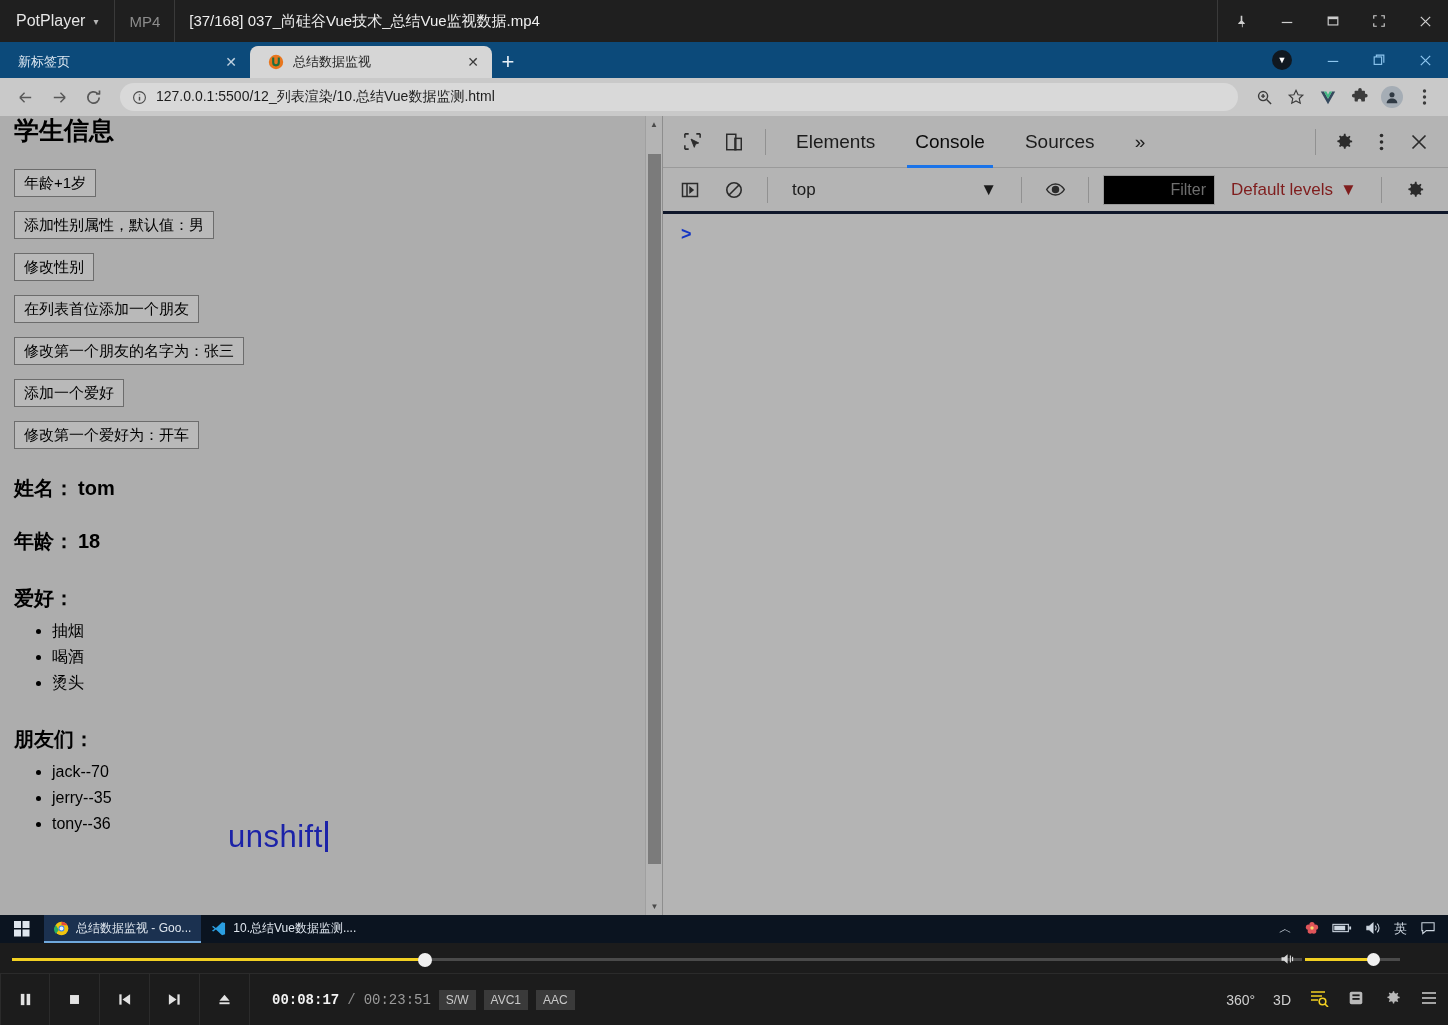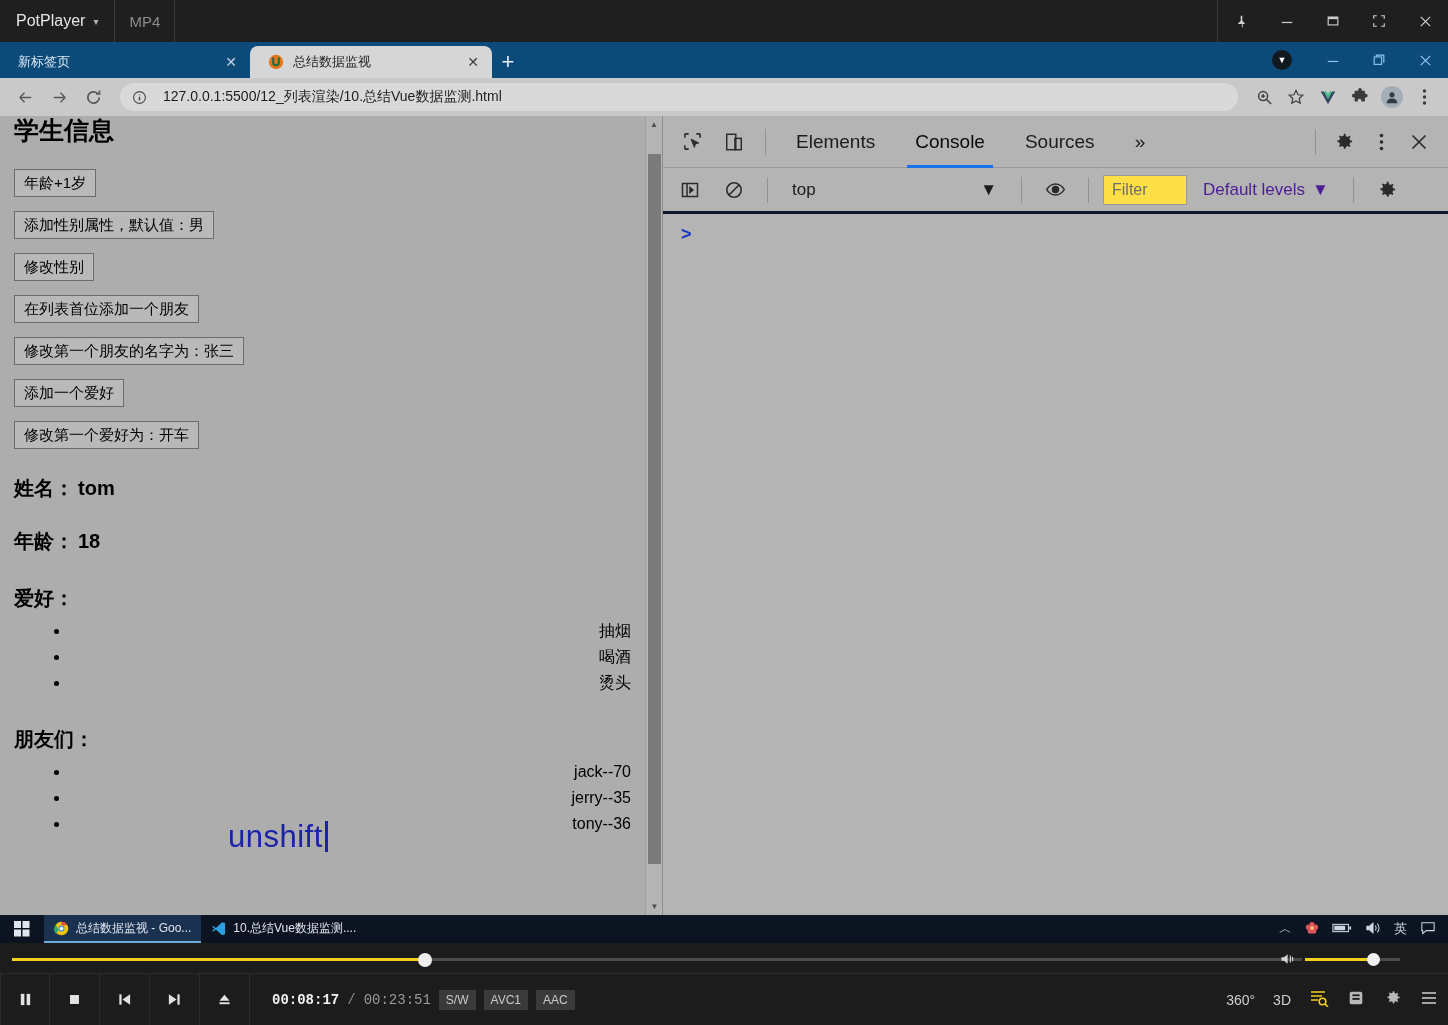--- a/index.html
+++ b/index.html
@@ -51,21 +51,21 @@
     justify-content: center; color: #8ec6ef; }
   .upd-dot { width: 20px; height: 20px; border-radius: 50%; background: #101820;
     display: flex; align-items: center; justify-content: center; color: #fff;
     font-size: 9px; margin-right: 18px; }
 
   .urlbar { height: 38px; background: #c9c9c9; display: flex; align-items: center;
     padding: 0 10px; gap: 4px; }
   .nav-ic { width: 30px; height: 30px; display: flex; align-items: center;
     justify-content: center; color: #585858; }
   .omnibox { flex: 1; height: 28px; background: #d9d9d9; border-radius: 14px;
-    display: flex; align-items: center; padding: 0 12px; margin: 0 8px; gap: 16px;
+    display: flex; align-items: center; padding: 0 12px; margin: 0 8px; gap: 9px;
     color: #1d1d1d; font-size: 14px; }
   .omnibox .urltext { white-space: nowrap; overflow: hidden; text-overflow: ellipsis; }
   .tb-ic { width: 28px; height: 28px; display: flex; align-items: center;
     justify-content: center; color: #3b3b3b; }
   .avatar-ic { width: 22px; height: 22px; border-radius: 50%; background: #a5adb5;
     display: flex; align-items: center; justify-content: center; }
 
   
   .viewport { position: relative; height: 799px; display: flex; background: #b0b0b0; }
   .pagepane { position: relative; width: 662px; height: 799px; background: #adadad;
@@ -73,21 +73,21 @@
   .pagebody { position: absolute; left: 0; top: -16px; width: 645px; padding: 14px;
     color: #000; }
   .pagebody h1 { font-size: 25px; font-weight: bold; margin: 0 0 22px 0; }
   .btnrow { margin: 0 0 14px 0; }
   .vbtn { font-family: "Liberation Sans", sans-serif; font-size: 15px;
     background: #b9b9b9; border: 1px solid #6c6c6c; padding: 4px 9px; color: #000;
     line-height: 1.2; }
   .kv { font-size: 20px; font-weight: bold; margin: 26px 0 0 0; }
   .kv .val { margin-left: 4px; }
   .lbl { font-size: 20px; font-weight: bold; margin: 30px 0 6px 0; }
-  ul.plain { list-style: disc; margin: 4px 0 0 56px; text-align: right; }
+  ul.plain { list-style: disc; margin: 4px 0 0 38px; }
   ul.plain li { font-size: 16px; line-height: 1.62; }
 
   
   .ann-unshift { position: absolute; left: 228px; top: 703px; font-size: 31px;
     color: #1b22a8; letter-spacing: .5px; }
   .ann-caret { display: inline-block; width: 3px; height: 31px; background: #1b22a8;
     vertical-align: -5px; margin-left: 2px; }
   .ann-arrow { position: absolute; left: 155px; top: 796px; width: 110px; height: 90px; }
 
   .page-scroll { position: absolute; right: 0; top: 0; width: 17px; height: 799px;
@@ -108,23 +108,23 @@
   .dt-tab { height: 52px; padding: 0 18px; display: flex; align-items: center;
     font-size: 19px; color: #1c1c1c; position: relative; }
   .dt-tab.sel { color: #0a0a0a; }
   .dt-tab.sel::after { content: ""; position: absolute; left: 10px; right: 10px;
     bottom: 0; height: 3px; background: #1a73e8; }
   .dt-right { margin-left: auto; display: flex; align-items: center; }
   .dt-console-bar { height: 46px; display: flex; align-items: center; padding: 0 8px;
     gap: 6px; border-bottom: 3px solid #0f172a; }
   .ctx-select { width: 225px; display: flex; align-items: center;
     justify-content: space-between; font-size: 17px; color: #1b1b1b; padding: 0 10px; }
-  .filter-box { width: 84px; height: 30px; background: #fde047; border: 1px solid #9a9a9a;
-    display: flex; align-items: center; padding: 0 8px; color: #6e6e6e; font-size: 16px; }
-  .levels { font-size: 17px; color: #4c1d95; padding: 0 10px; display: flex;
+  .filter-box { width: 112px; height: 30px; background: #000000; border: 1px solid #9a9a9a;
+    display: flex; align-items: center; padding: 0 8px; color: #6e6e6e; font-size: 16px; justify-content: flex-end; }
+  .levels { font-size: 17px; color: #7f1d1d; padding: 0 10px; display: flex;
     align-items: center; gap: 7px; }
   .dt-console-body { flex: 1; background: #b4b4b4; padding: 10px 0 0 18px; }
   .prompt { color: #1536c4; font-size: 18px; font-weight: bold; }
 
   
   .taskbar { position: absolute; left: 0; top: 915px; width: 1448px; height: 28px;
     background: #0b1420; display: flex; align-items: center; }
   .start { width: 44px; height: 28px; display: flex; align-items: center;
     justify-content: center; }
   .tb-item { height: 28px; display: flex; align-items: center; gap: 7px;
@@ -170,20 +170,21 @@
 <body>
 
 <div id="app">
 
   <div class="pot-titlebar">
     <div class="pot-name">
       <span>PotPlayer</span>
       <span class="pot-caret">▾</span>
     </div>
     <div class="pot-fmt">MP4</div>
+    <div class="pot-file">[37/168] 037_尚硅谷Vue技术_总结Vue监视数据.mp4</div>
     <div class="pot-winbtns">
       <div class="pot-wb">
         <svg width="13" height="13" viewBox="0 0 16 16">
             <path d="M7 1h2v6l3 3v1H9.5v4h-1v-4H4v-1l3-3z" fill="currentColor"></path>
           </svg>
       </div>
       <div class="pot-wb">
         <svg width="14" height="14" viewBox="0 0 16 16">
             <rect x="2" y="9" width="12" height="1.4" fill="currentColor"></rect>
           </svg>

